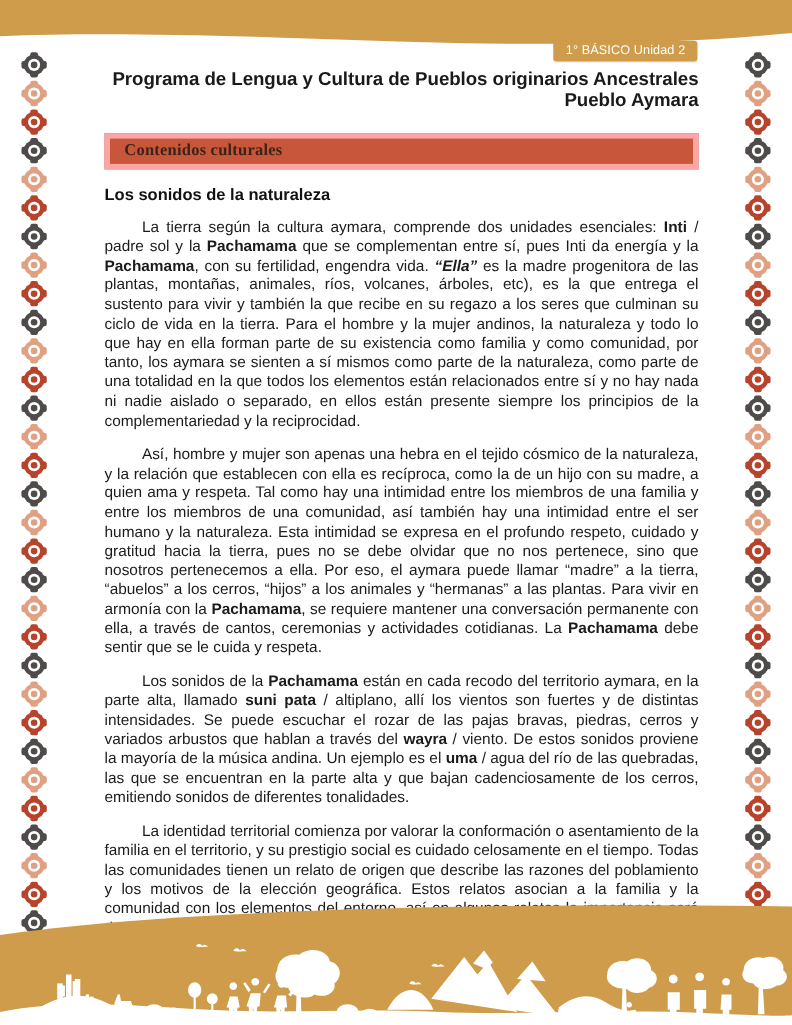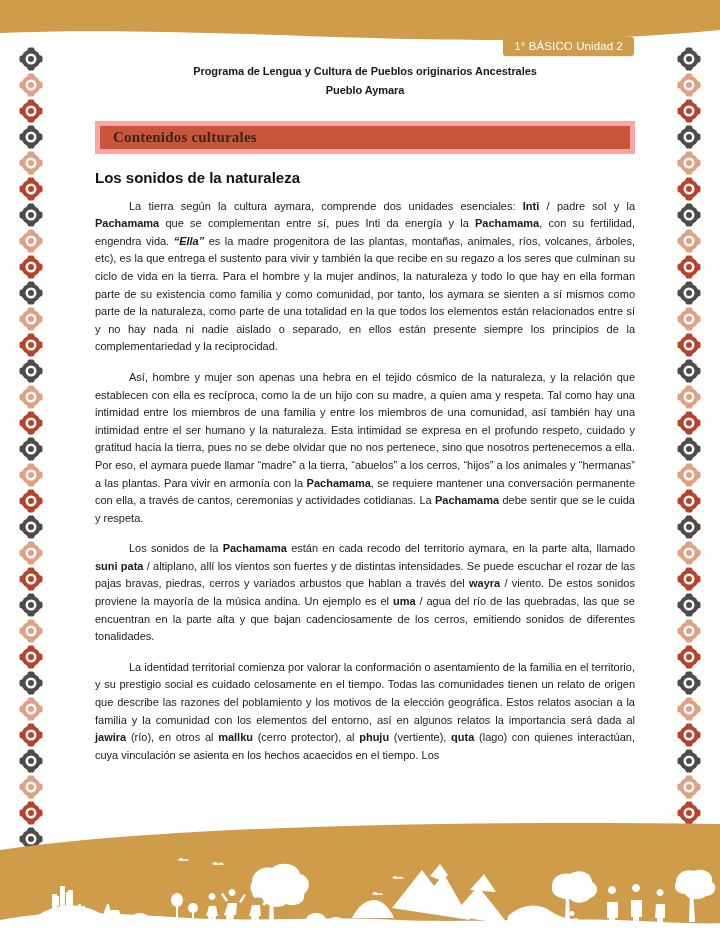--- a/index.html
+++ b/index.html
@@ -86,22 +86,22 @@
 
   
   .content {
     position: absolute;
     left: 95px;
     top: 62px;
     width: 540px;
   }
 
   .doc-title {
-    text-align: center;
-    font-size: 11px;
+    text-align: right;
+    font-size: 17px;
     font-weight: bold;
     color: #1a1a1a;
     line-height: 19px;
     margin: 0 0 0 0;
     letter-spacing: -.05px;
   }
 
   .section-banner {
     margin-top: 21px;
     height: 33px;
@@ -124,21 +124,21 @@
     margin-top: 17px;
     font-size: 15px;
     font-weight: bold;
     color: #111;
     line-height: 13.6px;
   }
 
   .body-copy { margin-top: 13px; }
   .body-copy p {
     margin: 0 0 13px 0;
-    font-size: 11px;
+    font-size: 14px;
     line-height: 17.6px;
     color: #1b1b1b;
     text-align: justify;
     text-indent: 34px;
     hyphens: none;
   }
   .body-copy p:last-child { margin-bottom: 15px; }
   .body-copy b { font-weight: bold; }
   .body-copy i.bi { font-weight: bold; font-style: italic; }
 

